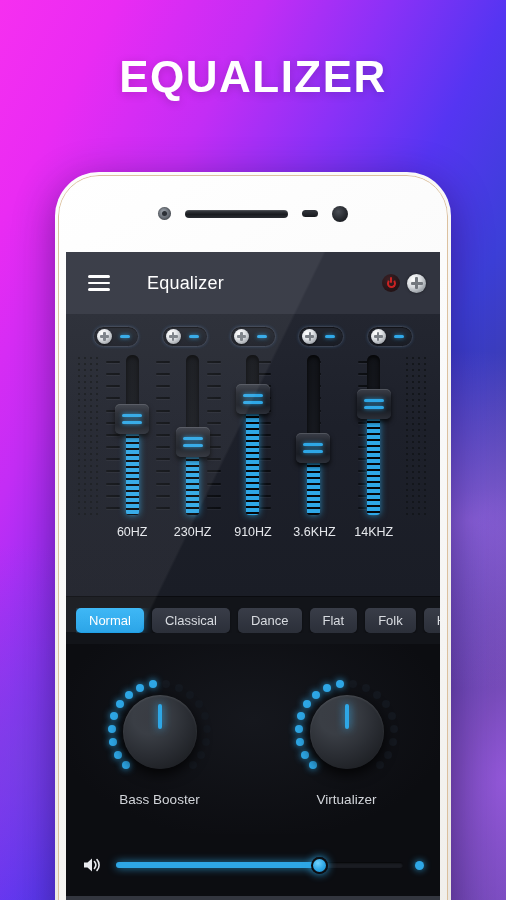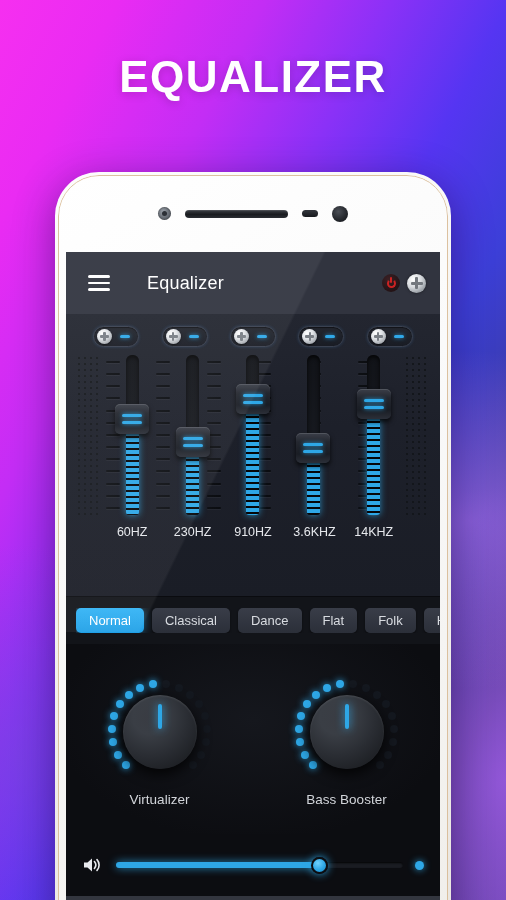--- a/index.html
+++ b/index.html
@@ -658,20 +658,44 @@
             <div class="chip active">Normal</div>
             <div class="chip">Classical</div>
             <div class="chip">Dance</div>
             <div class="chip">Flat</div>
             <div class="chip">Folk</div>
             <div class="chip">Hip</div>
           </div>
       </div>
 
       <div class="knob-zone" id="knobHost">
+          <div class="knob-wrap">
+            <div class="dial">
+              <div class="dot on" style="left: 18.573%; top: 81.427%;"></div>
+              <div class="dot on" style="left: 11.1723%; top: 71.6269%;"></div>
+              <div class="dot on" style="left: 6.73609%; top: 60.1756%;"></div>
+              <div class="dot on" style="left: 5.60298%; top: 47.9474%;"></div>
+              <div class="dot on" style="left: 7.85953%; top: 35.8759%;"></div>
+              <div class="dot on" style="left: 13.3334%; top: 24.8828%;"></div>
+              <div class="dot on" style="left: 21.6068%; top: 15.8074%;"></div>
+              <div class="dot on" style="left: 32.048%; top: 9.34249%;"></div>
+              <div class="dot on" style="left: 43.8597%; top: 5.98176%;"></div>
+              <div class="dot" style="left: 56.1403%; top: 5.98176%;"></div>
+              <div class="dot" style="left: 67.952%; top: 9.34249%;"></div>
+              <div class="dot" style="left: 78.3932%; top: 15.8074%;"></div>
+              <div class="dot" style="left: 86.6666%; top: 24.8828%;"></div>
+              <div class="dot" style="left: 92.1405%; top: 35.8759%;"></div>
+              <div class="dot" style="left: 94.397%; top: 47.9474%;"></div>
+              <div class="dot" style="left: 93.2639%; top: 60.1756%;"></div>
+              <div class="dot" style="left: 88.8277%; top: 71.6269%;"></div>
+              <div class="dot" style="left: 81.427%; top: 81.427%;"></div>
+              <div class="dial-cap"></div>
+            </div>
+            <div class="knob-label">Bass Booster</div>
+          </div>
           <div class="knob-wrap">
             <div class="dial">
               <div class="dot on" style="left: 18.573%; top: 81.427%;"></div>
               <div class="dot on" style="left: 11.1723%; top: 71.6269%;"></div>
               <div class="dot on" style="left: 6.73609%; top: 60.1756%;"></div>
               <div class="dot on" style="left: 5.60298%; top: 47.9474%;"></div>
               <div class="dot on" style="left: 7.85953%; top: 35.8759%;"></div>
               <div class="dot on" style="left: 13.3334%; top: 24.8828%;"></div>
               <div class="dot on" style="left: 21.6068%; top: 15.8074%;"></div>
               <div class="dot on" style="left: 32.048%; top: 9.34249%;"></div>
@@ -682,44 +706,20 @@
               <div class="dot" style="left: 86.6666%; top: 24.8828%;"></div>
               <div class="dot" style="left: 92.1405%; top: 35.8759%;"></div>
               <div class="dot" style="left: 94.397%; top: 47.9474%;"></div>
               <div class="dot" style="left: 93.2639%; top: 60.1756%;"></div>
               <div class="dot" style="left: 88.8277%; top: 71.6269%;"></div>
               <div class="dot" style="left: 81.427%; top: 81.427%;"></div>
               <div class="dial-cap"></div>
             </div>
             <div class="knob-label">Virtualizer</div>
           </div>
-          <div class="knob-wrap">
-            <div class="dial">
-              <div class="dot on" style="left: 18.573%; top: 81.427%;"></div>
-              <div class="dot on" style="left: 11.1723%; top: 71.6269%;"></div>
-              <div class="dot on" style="left: 6.73609%; top: 60.1756%;"></div>
-              <div class="dot on" style="left: 5.60298%; top: 47.9474%;"></div>
-              <div class="dot on" style="left: 7.85953%; top: 35.8759%;"></div>
-              <div class="dot on" style="left: 13.3334%; top: 24.8828%;"></div>
-              <div class="dot on" style="left: 21.6068%; top: 15.8074%;"></div>
-              <div class="dot on" style="left: 32.048%; top: 9.34249%;"></div>
-              <div class="dot on" style="left: 43.8597%; top: 5.98176%;"></div>
-              <div class="dot" style="left: 56.1403%; top: 5.98176%;"></div>
-              <div class="dot" style="left: 67.952%; top: 9.34249%;"></div>
-              <div class="dot" style="left: 78.3932%; top: 15.8074%;"></div>
-              <div class="dot" style="left: 86.6666%; top: 24.8828%;"></div>
-              <div class="dot" style="left: 92.1405%; top: 35.8759%;"></div>
-              <div class="dot" style="left: 94.397%; top: 47.9474%;"></div>
-              <div class="dot" style="left: 93.2639%; top: 60.1756%;"></div>
-              <div class="dot" style="left: 88.8277%; top: 71.6269%;"></div>
-              <div class="dot" style="left: 81.427%; top: 81.427%;"></div>
-              <div class="dial-cap"></div>
-            </div>
-            <div class="knob-label">Bass Booster</div>
-          </div>
         </div>
 
       <div class="vol-zone">
         <div class="spk">
           <svg viewBox="0 0 22 18" width="22" height="18">
             <path d="M2 6.5 h3.5 L10 2.5 v13 L5.5 11.5 H2 z" fill="#e8eaee"></path>
             <path d="M12.4 5.6 a5.2 5.2 0 0 1 0 6.8" stroke="#e8eaee" stroke-width="1.6" fill="none" stroke-linecap="round"></path>
             <path d="M15 3.6 a8 8 0 0 1 0 10.8" stroke="#e8eaee" stroke-width="1.6" fill="none" stroke-linecap="round"></path>
           </svg>
         </div>

